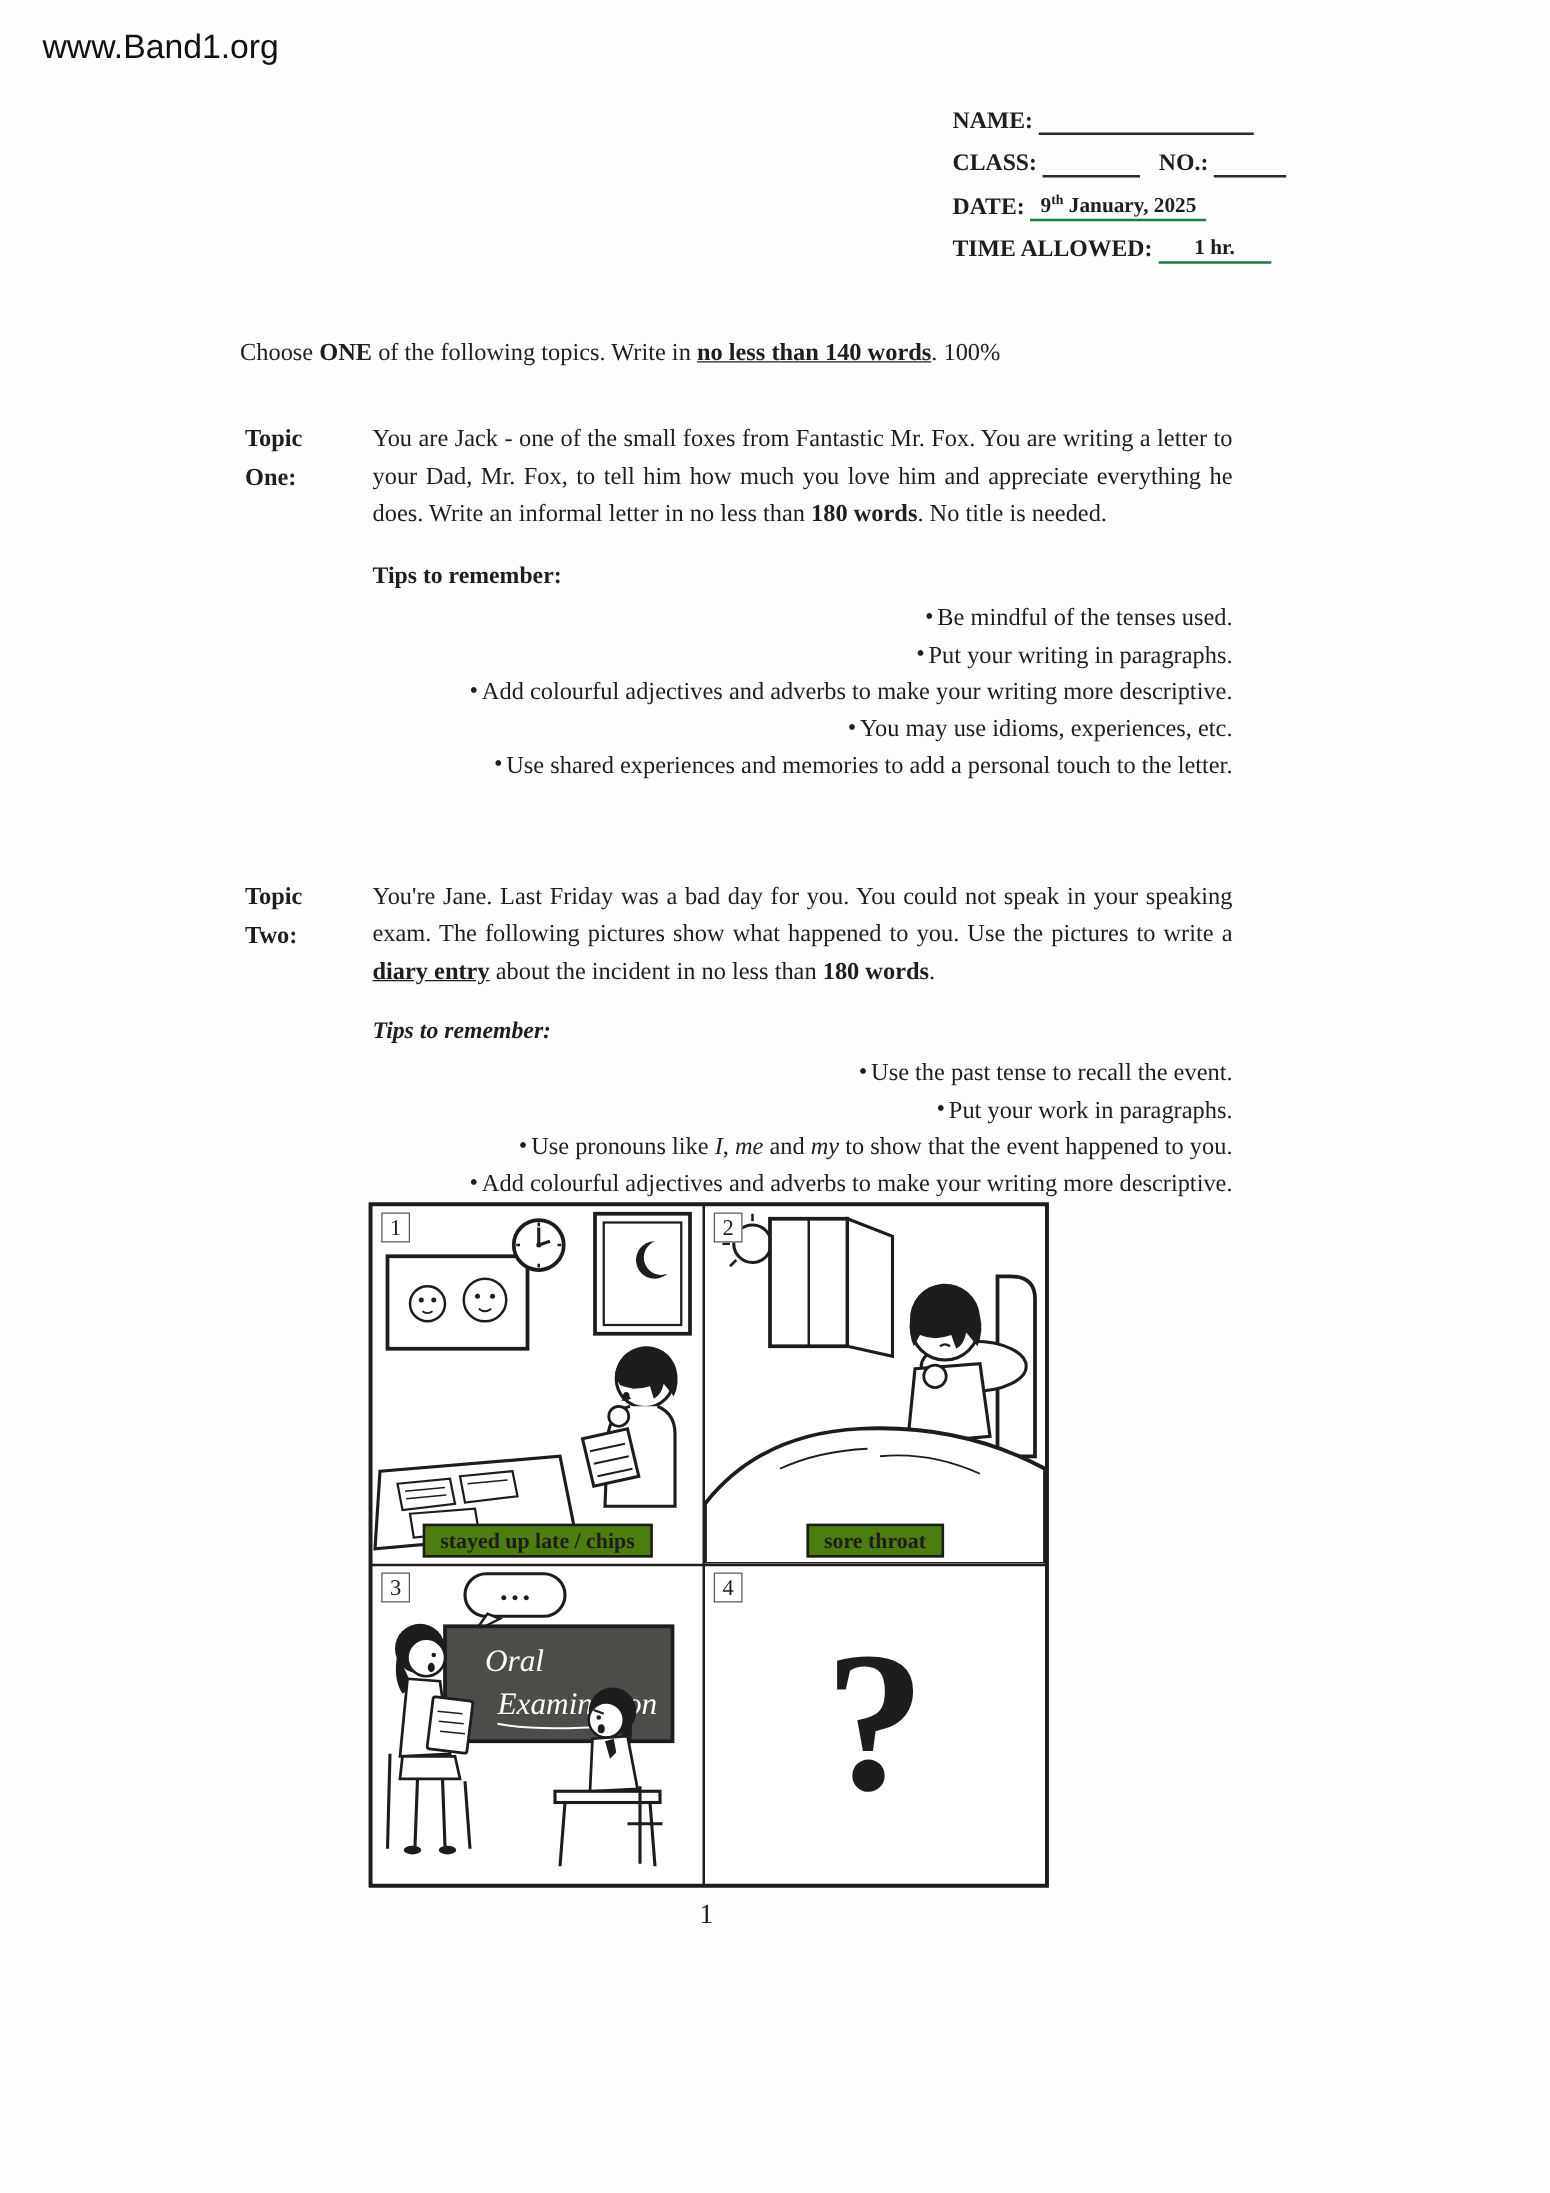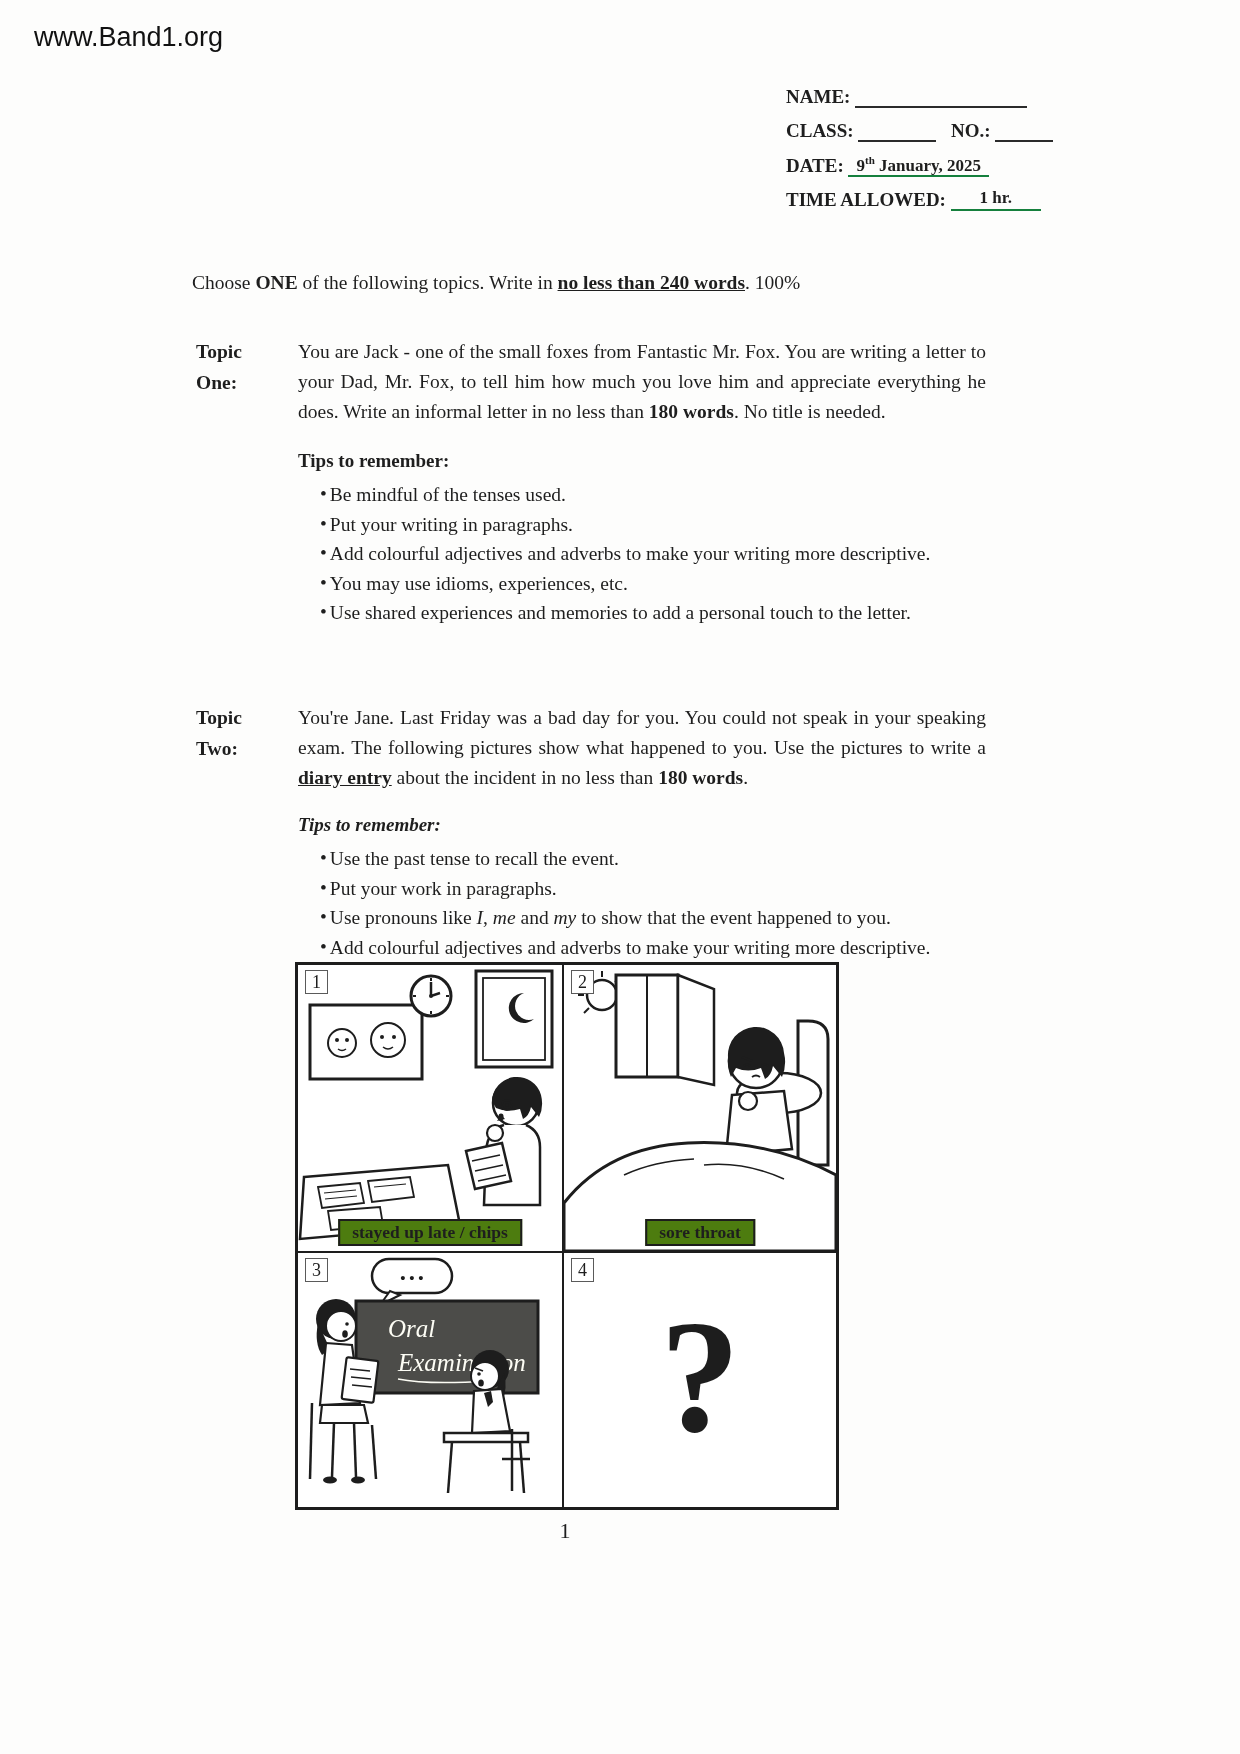--- a/index.html
+++ b/index.html
@@ -17,21 +17,21 @@
   }
   
   .header {
     position:absolute; left:150px; top:84px; width:590px;
     text-align:center; font-weight:bold; font-size:19px; letter-spacing:.4px;
   }
   .header .h-line { margin-bottom:13px; }
   .header .subject { text-decoration:underline; }
   
   .info { position:absolute; left:762px; top:86px; width:300px; font-size:19px; font-weight:bold; }
-  .info-row { margin-bottom:10px; white-space:nowrap; height:24px;margin-left:24px; }
+  .info-row { margin-bottom:10px; white-space:nowrap; height:24px; }
   .info-row.tall { margin-top:4px; }
   .blank { display:inline-block; border-bottom:2px solid #2b2b2b; height:21px; vertical-align:bottom; }
   .w170 { width:172px; } .w78 { width:78px; } .w58 { width:58px; }
   .blank-val {
     display:inline-block; border-bottom:2px solid #15803d; vertical-align:bottom;
     text-align:center; font-weight:bold; font-size:17px; padding:0 8px; min-width:90px; height:23px;
   }
   .ml { margin-left:10px; }
   
   .b { font-weight:bold; }
@@ -40,21 +40,21 @@
   .sup { vertical-align:super; font-size:.65em; }
   
   .instruction { position:absolute; left:192px; top:272px; font-size:19.5px; }
   
   .topic-label { position:absolute; left:196px; width:95px; font-weight:bold; font-size:19.5px; line-height:31px; }
   .topic-body  { position:absolute; left:298px; width:688px; font-size:19.5px; line-height:30px; text-align:justify; }
   .tips { position:absolute; left:298px; width:688px; }
   .tips-header { font-weight:bold; font-size:19px; margin-bottom:8px; }
   .tips.t2 .tips-header { font-style:italic; }
   ul.tips-list { list-style:none; margin-left:22px; }
-  li.tip-item { font-size:19.5px; line-height:29.5px; }
+  li.tip-item { font-size:19.5px; line-height:29.5px;text-align:right; }
   li.tip-item::before { content:"\2022"; margin-right:3px; position:relative; top:-1px; }
   
   .comic {
     position:absolute; left:295px; top:962px;
     display:grid; grid-template-columns:264px 272px; grid-template-rows:286px 254px;
     gap:2px; background:#1d1d1d; border:3px solid #1d1d1d;
   }
   .panel { position:relative; background:#fff; overflow:hidden; }
   .panel svg { display:block; width:100%; height:100%; }
   .panel-num {
@@ -91,21 +91,21 @@
     <div class="info-row">
       <span>DATE:</span>
       <span class="blank-val"><span>9</span><span class="sup">th</span><span> January, 2025</span></span>
     </div>
     <div class="info-row tall">
       <span>TIME ALLOWED:</span>
       <span class="blank-val">1 hr.</span>
     </div>
   </div>
 
-  <div class="instruction"><span>Choose </span><span class="b">ONE</span><span> of the following topics. Write in </span><span class="b u">no less than 240 words</span><span>. 100%</span></div>
+  <div class="instruction"><span>Choose </span><span class="b">ONE</span><span> of the following topics. Write in </span><span class="b u">no less than 140 words</span><span>. 100%</span></div>
 
   <div class="topic-label" style="top:336px;">
     <div>Topic</div>
     <div>One:</div>
   </div>
   <div class="topic-body" style="top:337px;"><span>You are Jack - one of the small foxes from Fantastic Mr. Fox. You are writing a letter to your Dad, Mr. Fox, to tell him how much you love him and appreciate everything he does. Write an informal letter in no less than </span><span class="b">180 words</span><span>. No title is needed.</span></div>
 
   <div class="tips t1" style="top:450px;">
     <div class="tips-header">Tips to remember:</div>
     <ul class="tips-list">

